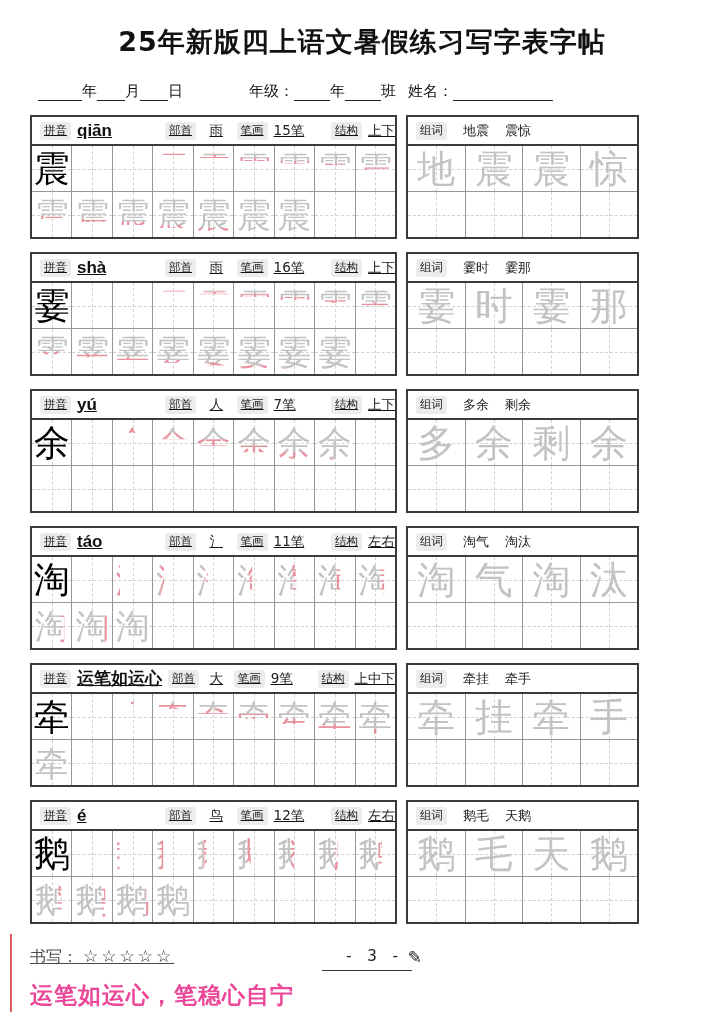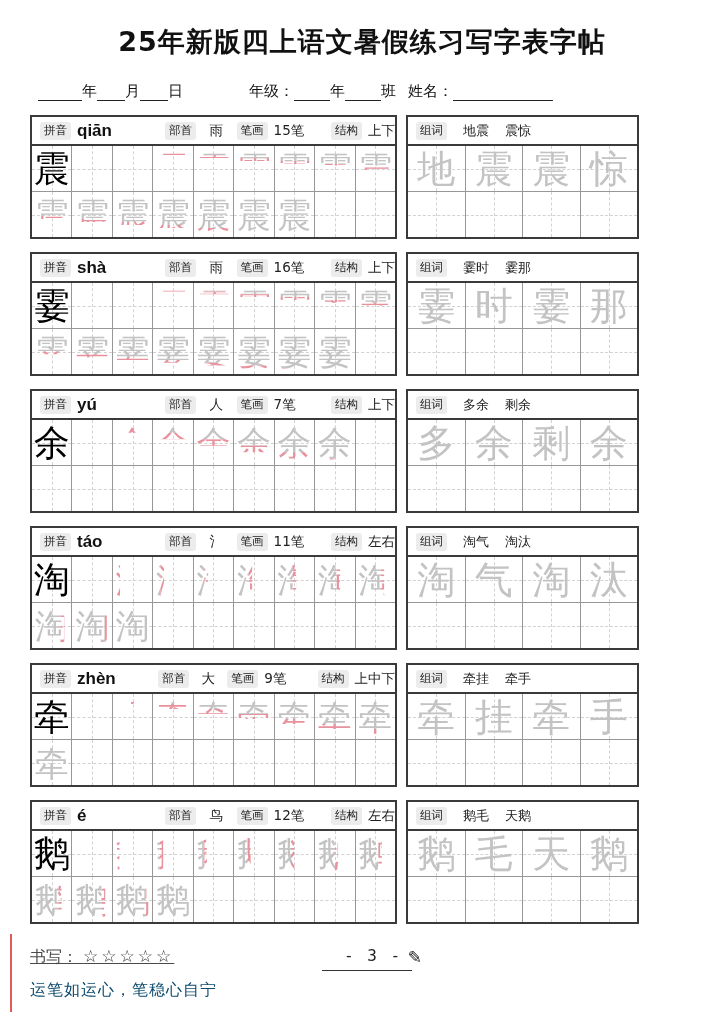--- a/index.html
+++ b/index.html
@@ -11,21 +11,21 @@
   .date-row{display:flex;align-items:flex-end;margin:22px 30px 14px 38px;font-size:15px;white-space:nowrap;}
   .blank{display:inline-block;border-bottom:1.5px solid #222;height:15px;}
   .w44{width:44px}.w30{width:28px}.w38{width:36px}.w100{width:100px}
   .gap{display:inline-block;width:66px}
   .ml10{margin-left:12px}
 
   
   #blocks{margin-top:4px;}
   .block{display:flex;margin:0 0 13px 30px;gap:9px;}
   .panel{border:2px solid #3a3a3a;background:#fff;box-sizing:border-box;}
-  .left-panel{width:367px;}
+  .left-panel{width:367px;text-decoration:underline;}
   .right-panel{width:233px;}
   .panel-header{height:27px;display:flex;align-items:center;border-bottom:2px solid #3a3a3a;
                 padding-left:8px;font-size:13px;gap:6px;white-space:nowrap;}
   .chip{background:#ececec;border-radius:3px;padding:1px 4px 2px;font-size:11.5px;color:#222;}
   .pinyin-val{font-size:17px;font-weight:600;width:86px;font-family:"Liberation Sans",sans-serif;}
   .val{font-size:13.5px;color:#222;}
   .val.rad{width:30px;text-align:center;}
   .val.str{width:54px;}
   .word{font-size:13px;margin-left:10px;color:#222;}
 
@@ -42,21 +42,21 @@
   .accent{color:#e8929e;}
   .right-panel .glyph{font-size:38px;}
 
   
   .rating{position:absolute;left:30px;top:946px;font-size:16px;color:#4a4a4a;text-decoration:underline;}
   .stars{letter-spacing:3px;color:#333;font-size:17px;}
   .pageno{position:absolute;left:322px;top:944px;font-size:16px;color:#222;
           font-family:"DejaVu Sans Mono",monospace;}
   .pn-text{display:inline-block;border-bottom:1.5px solid #333;padding:2px 10px 5px 22px;letter-spacing:2px;}
   .pencil{font-size:21px;display:inline-block;margin-left:-4px;vertical-align:-2px;color:#222;}
-  .motto{position:absolute;left:30px;top:980px;font-size:16px;font-weight:400;color:#0c4a6e;letter-spacing:1px;}
+  .motto{position:absolute;left:30px;top:980px;font-size:23px;font-weight:700;color:#ec4899;letter-spacing:1px;}
   .red-line{position:absolute;left:10px;top:934px;width:2px;height:78px;background:#e05b5b;}
 </style>
 </head>
 <body>
 
 <div class="page">
   <h1 class="title">25年新版四上语文暑假练习写字表字帖</h1>
 
   <div class="date-row">
     <span class="blank w44"></span>
@@ -480,21 +480,21 @@
             <div class="cell"></div>
             <div class="cell"></div>
             <div class="cell"></div>
           </div>
         </div>
       </div>
       <div class="block">
         <div class="panel left-panel">
           <div class="panel-header">
             <span class="chip">拼音</span>
-            <span class="pinyin-val">zhèn</span>
+            <span class="pinyin-val">运笔如运心</span>
             <span class="chip">部首</span>
             <span class="val rad">大</span>
             <span class="chip">笔画</span>
             <span class="val str">9笔</span>
             <span class="chip">结构</span>
             <span class="val">上中下</span>
           </div>
           <div class="prow">
             <div class="cell">
               <span class="glyph ink">牵</span>

